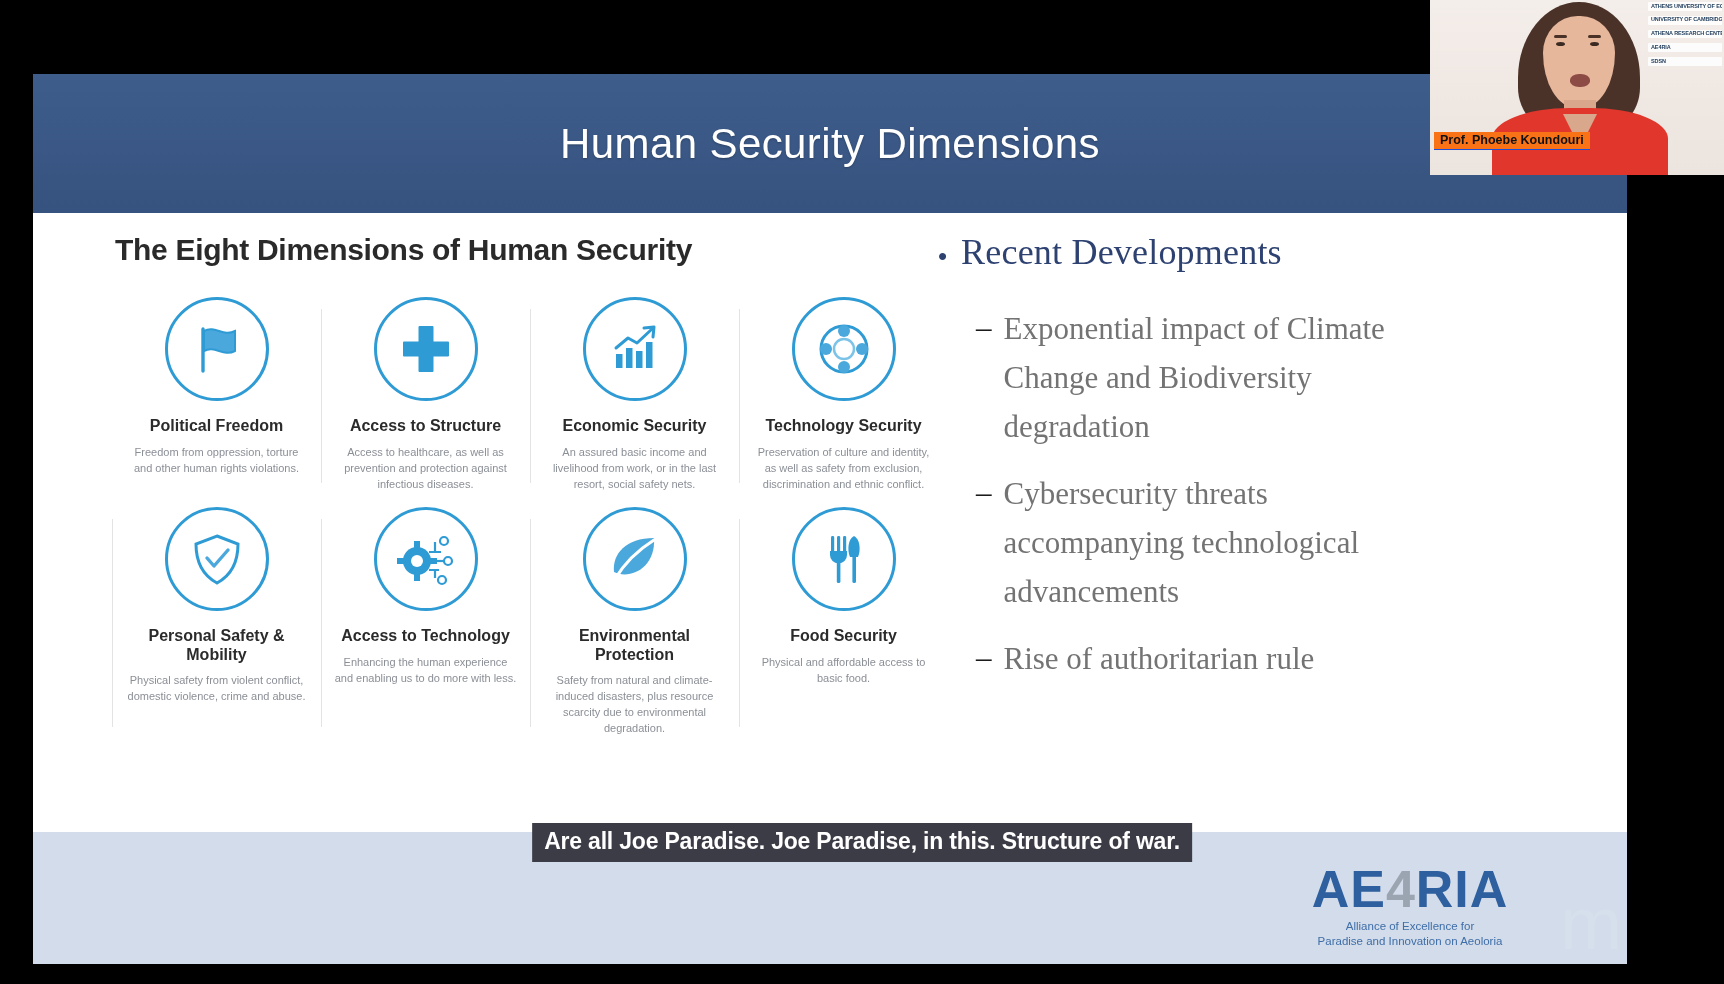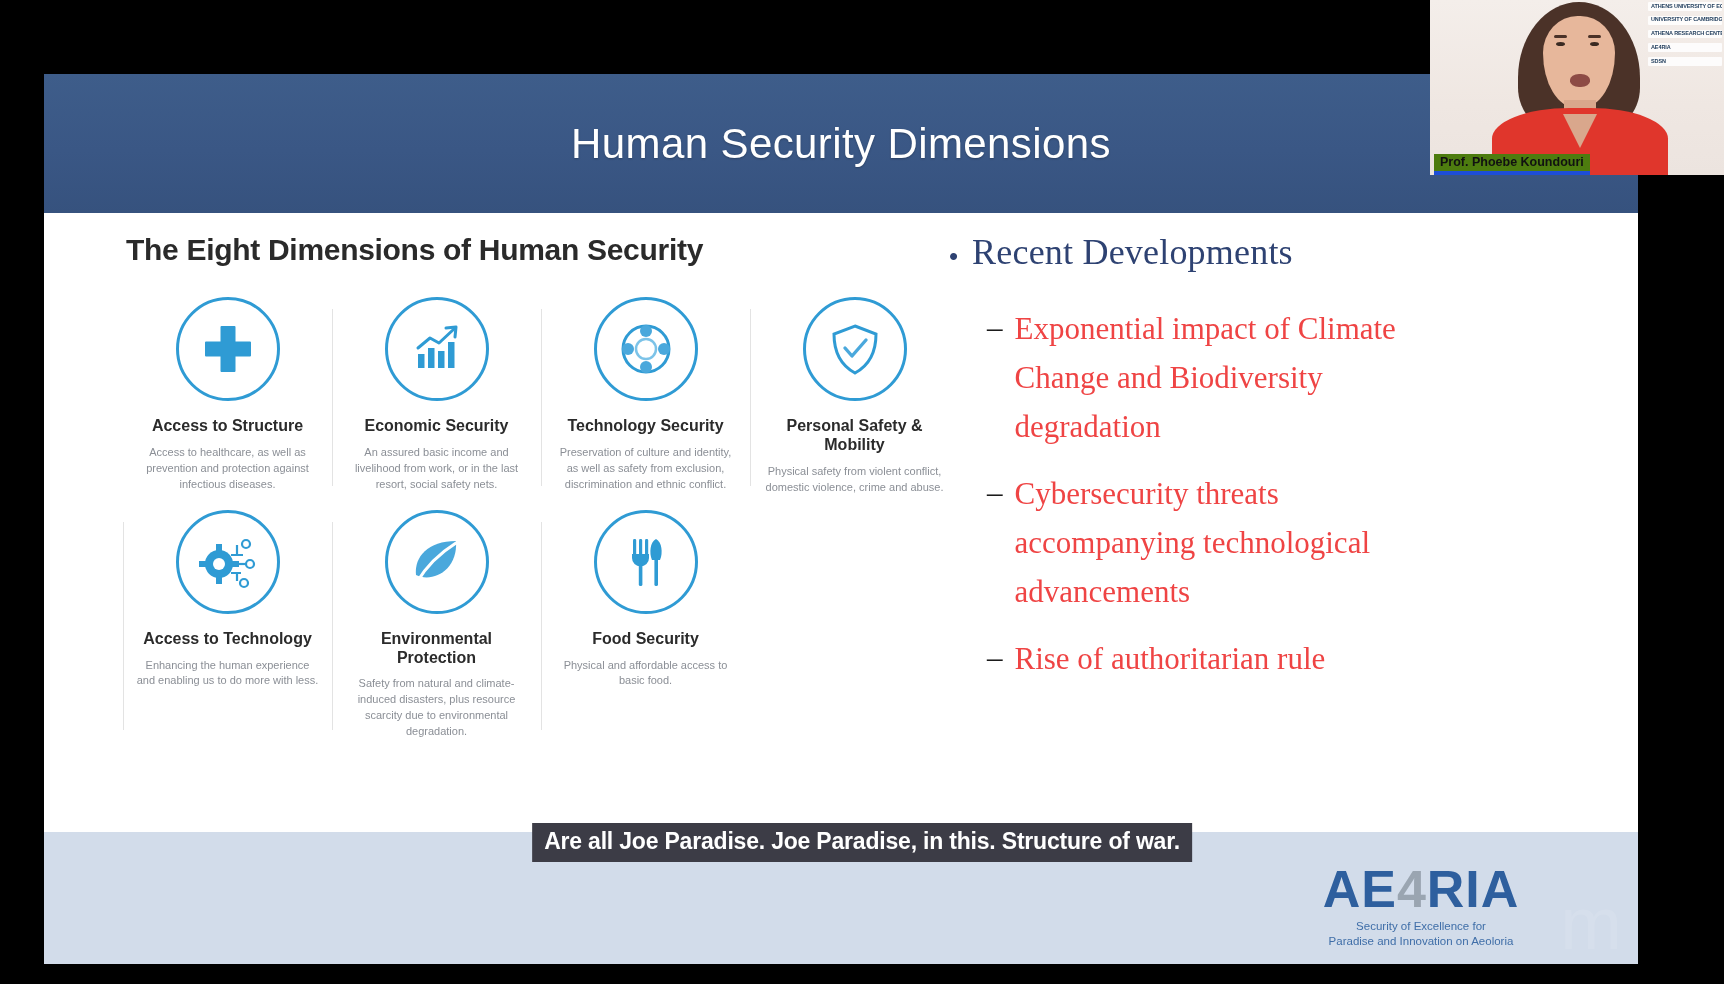--- a/index.html
+++ b/index.html
@@ -13,21 +13,21 @@
   #stage {
     position: relative;
     width: 1724px;
     height: 984px;
     background: #000000;
   }
 
   
   #slide {
     position: absolute;
-    left: 44px; top: 74px;
+    left: 33px; top: 74px;
     width: 1594px; height: 890px;
     background: #ffffff;
     overflow: hidden;
   }
 
   .slide-header {
     position: absolute;
     left: 0; top: 0;
     width: 100%; height: 139px;
     background: linear-gradient(180deg,#3e5d8a 0%, #3a5785 55%, #36527e 100%);
@@ -144,21 +144,21 @@
   }
   .recent-dash {
     font-family: "Liberation Serif", serif;
     font-size: 31px;
     color: #1b1b1b;
     line-height: 1.5;
   }
   .recent-text {
     font-family: "Liberation Serif", serif;
     font-size: 31px;
-    color: #ef4444;
+    color: #737373;
     line-height: 1.58;
     max-width: 430px;
   }
 
   
   #ae4ria {
     position: absolute;
     right: 92px; bottom: 14px;
     text-align: center;
     width: 250px;
@@ -283,27 +283,27 @@
     border-radius: 1px;
     text-align: left;
     width: 68px;
     letter-spacing: -0.1px;
     font-weight: 700;
     overflow: hidden;
     white-space: nowrap;
   }
   .cam-name {
     position: absolute;
-    left: 4px; bottom: 0;
-    background: #4d7c0f;
+    left: 4px; bottom: 25px;
+    background: #f97316;
     color: #111111;
     font-size: 12.5px;
     font-weight: 700;
     padding: 1px 6px 2px 6px;
-    border-bottom: 4px solid #1d4ed8;
+    border-bottom: 1px solid #1d4ed8;
     white-space: nowrap;
   }
   
   .top-black-left {
     position: absolute;
     left: 0; top: 0;
     width: 1430px; height: 74px;
     background: #000;
   }
   .right-black {
@@ -348,20 +348,30 @@
       <div class="slide-title">Human Security Dimensions</div>
     </div>
 
     <div class="slide-body">
 
       <div id="infographic">
         <div class="info-title">The Eight Dimensions of Human Security</div>
 
         <div class="info-grid">
 
+          <div class="dim">
+            <div class="dim-icon">
+              <svg width="60" height="60" viewBox="0 0 60 60">
+                <path d="M16 10 L16 52" stroke="#2f9bd4" stroke-width="3.4" stroke-linecap="round" fill="none"></path>
+                <path d="M17 12 C28 6, 36 18, 48 12 L48 32 C36 38, 28 26, 17 32 Z" fill="#4aa8dc" stroke="#2f9bd4" stroke-width="2"></path>
+              </svg>
+            </div>
+            <div class="dim-label">Political Freedom</div>
+            <div class="dim-desc">Freedom from oppression, torture and other human rights violations.</div>
+          </div>
 
           <div class="dim">
             <div class="dim-icon">
               <svg width="60" height="60" viewBox="0 0 60 60">
                 <path d="M23.5 8 h13 v15.5 h15.5 v13 h-15.5 v15.5 h-13 v-15.5 h-15.5 v-13 h15.5 z" fill="#2f9bd4" stroke="#2f9bd4" stroke-width="2" stroke-linejoin="round"></path>
               </svg>
             </div>
             <div class="dim-label">Access to Structure</div>
             <div class="dim-desc">Access to healthcare, as well as prevention and protection against infectious diseases.</div>
           </div>
@@ -487,21 +497,21 @@
         </div>
       </div>
 
     </div>
 
     <div class="slide-footer"></div>
 
     <div id="ae4ria">
       <div class="ae-word"><span>AE</span><span class="four">4</span><span>RIA</span></div>
       <div class="ae-sub">
-        <div>Security of Excellence for</div>
+        <div>Alliance of Excellence for</div>
         <div>Paradise and Innovation on Aeoloria</div>
       </div>
     </div>
 
   </div>
 
   <div id="caption">Are all Joe Paradise. Joe Paradise, in this. Structure of war.</div>
 
   <div class="wm">m</div>
 

